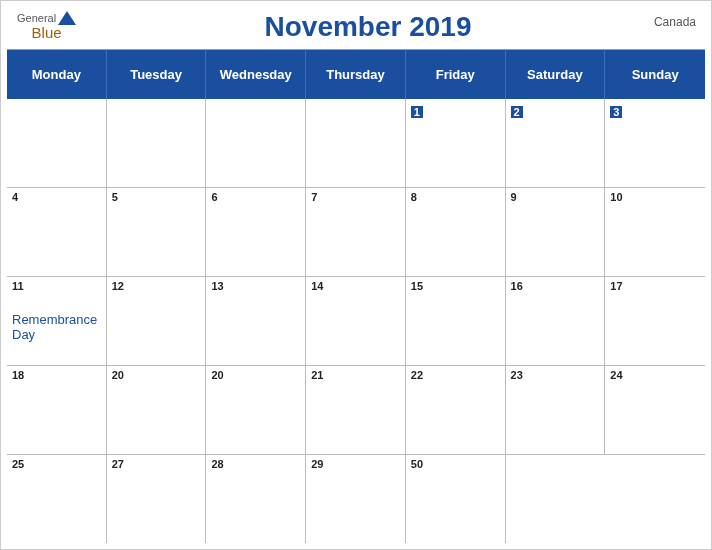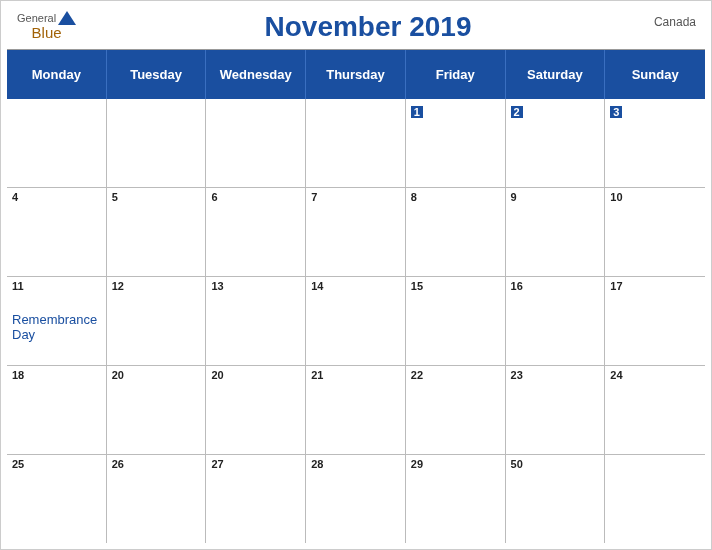--- a/index.html
+++ b/index.html
@@ -227,23 +227,20 @@
           </div>
           <div class="day-cell">
             <span class="day-number">24</span>
           </div>
         </div>
         <div class="week-row">
           <div class="day-cell">
             <span class="day-number">25</span>
           </div>
           <div class="day-cell">
-            <span class="day-number">26</span>
-          </div>
-          <div class="day-cell">
             <span class="day-number">27</span>
           </div>
           <div class="day-cell">
             <span class="day-number">28</span>
           </div>
           <div class="day-cell">
             <span class="day-number">29</span>
           </div>
           <div class="day-cell">
             <span class="day-number">50</span>

